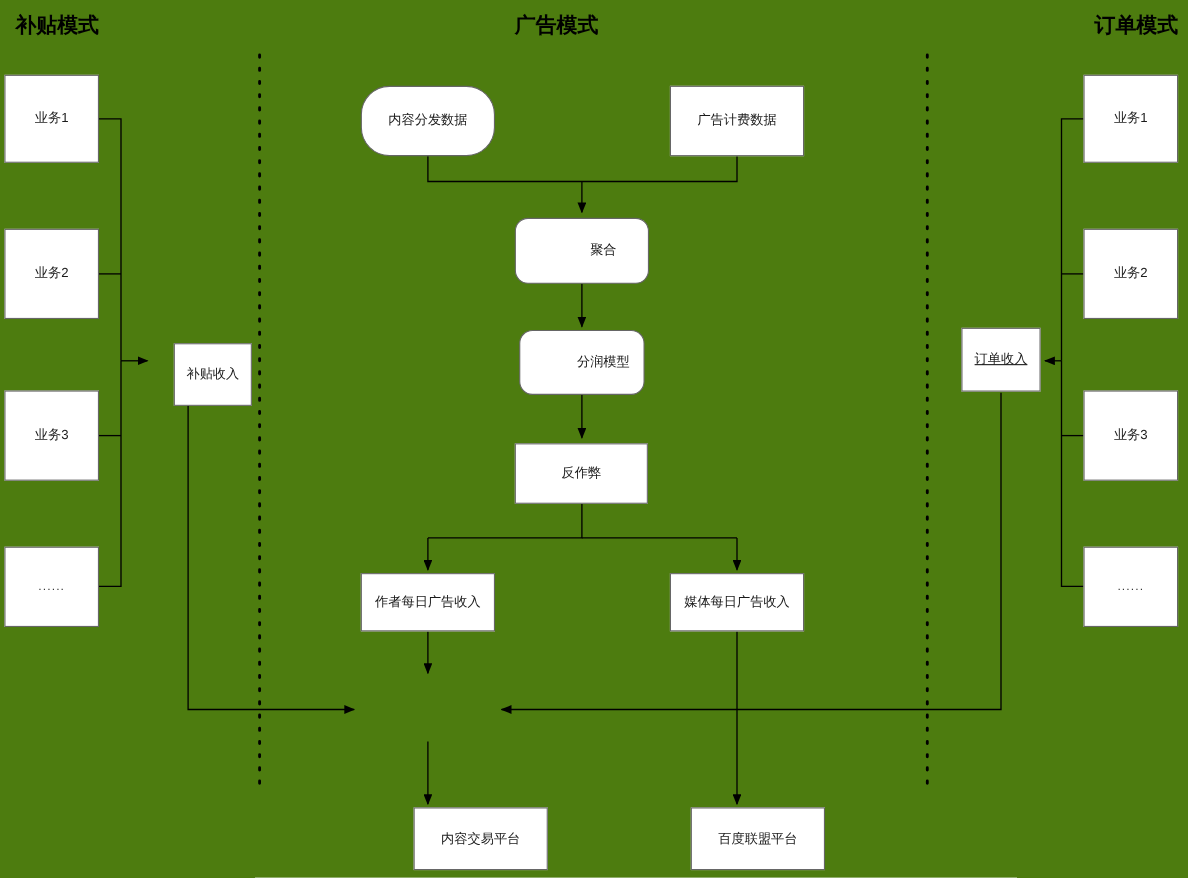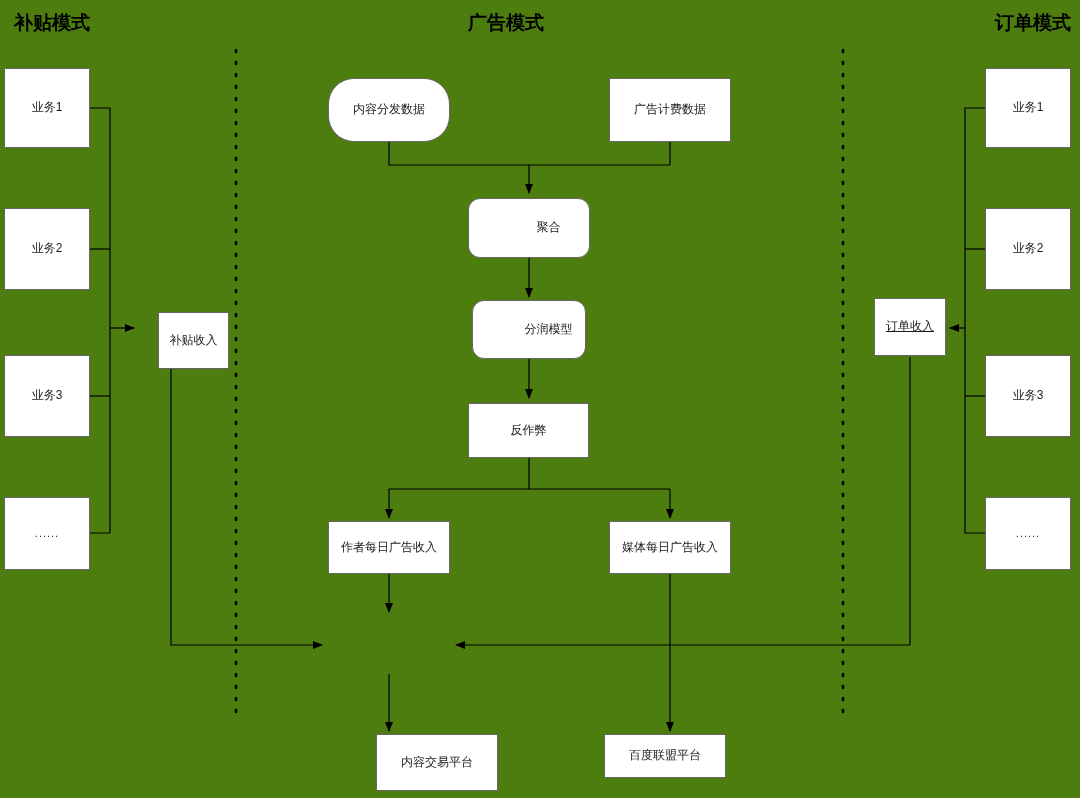--- a/index.html
+++ b/index.html
@@ -149,21 +149,21 @@
     <span>作者每日广告收入</span>
   </div>
   <div class="node" style="left:609px; top:521px; width:122px; height:53px;">
     <span>媒体每日广告收入</span>
   </div>
 
 
   <div class="node" style="left:328px; top:734px; width:122px; height:57px;margin-left:48px;">
     <span>内容交易平台</span>
   </div>
-  <div class="node" style="left:604px; top:734px; width:122px; height:44px;">
+  <div class="node" style="left:628px; top:734px; width:122px; height:57px;">
     <span>百度联盟平台</span>
   </div>
 
   <div class="node" style="left:985px; top:68px; width:86px; height:80px;">
     <span>业务1</span>
   </div>
   <div class="node" style="left:985px; top:208px; width:86px; height:82px;">
     <span>业务2</span>
   </div>
   <div class="node" style="left:985px; top:355px; width:86px; height:82px;">

